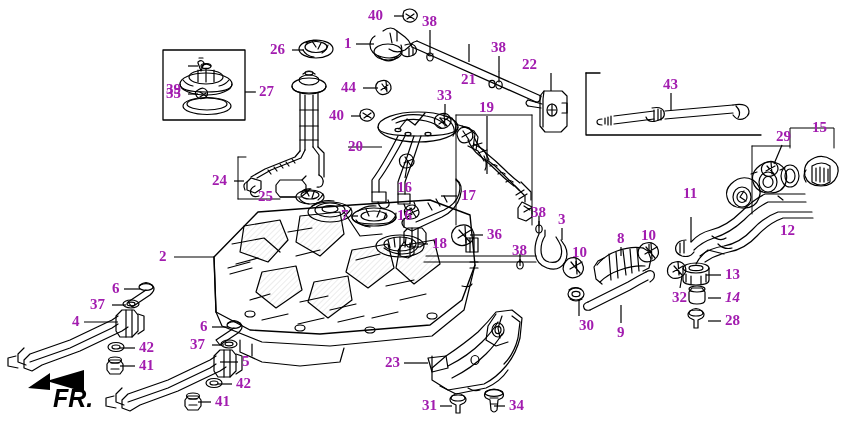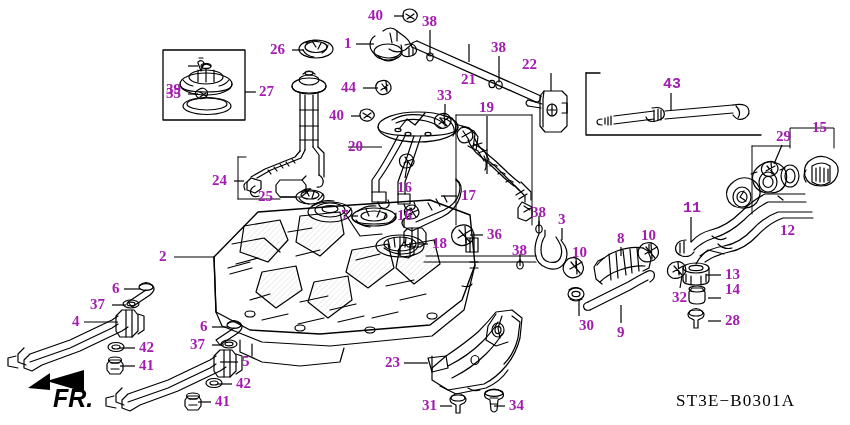--- a/index.html
+++ b/index.html
@@ -598,62 +598,61 @@
       <div class="callout" style="left: 422px; top: 14px;">38</div>
       <div class="callout" style="left: 344px; top: 36px;">1</div>
       <div class="callout" style="left: 461px; top: 28px; margin-top: 44px;">21</div>
       <div class="callout" style="left: 491px; top: 40px;">38</div>
       <div class="callout" style="left: 522px; top: 57px;">22</div>
       <div class="callout" style="left: 270px; top: 42px;">26</div>
       <div class="callout" style="left: 166px; top: 58px; margin-top: 24px;">39</div>
       <div class="callout" style="left: 166px; top: 86px;">35</div>
       <div class="callout" style="left: 259px; top: 84px;">27</div>
       <div class="callout" style="left: 341px; top: 80px;">44</div>
-      <div class="callout" style="left: 663px; top: 77px; font-family: Liberation Mono, monospace;">43</div>
+      <div class="callout" style="left: 663px; top: 77px;">43</div>
       <div class="callout" style="left: 437px; top: 88px;">33</div>
       <div class="callout" style="left: 479px; top: 100px;">19</div>
       <div class="callout" style="left: 329px; top: 108px;">40</div>
       <div class="callout" style="left: 776px; top: 129px;">29</div>
       <div class="callout" style="left: 812px; top: 120px;">15</div>
       <div class="callout" style="left: 328px; top: 139px; margin-left: 20px;">20</div>
       <div class="callout" style="left: 212px; top: 173px;">24</div>
       <div class="callout" style="left: 397px; top: 180px;">16</div>
       <div class="callout" style="left: 461px; top: 188px;">17</div>
-      <div class="callout" style="left: 683px; top: 201px; font-family: Liberation Mono, monospace;">11</div>
+      <div class="callout" style="left: 683px; top: 186px;">11</div>
       <div class="callout" style="left: 780px; top: 223px;">12</div>
       <div class="callout" style="left: 258px; top: 189px;">25</div>
       <div class="callout" style="left: 341px; top: 208px;">7</div>
       <div class="callout" style="left: 397px; top: 208px;">16</div>
       <div class="callout" style="left: 531px; top: 205px;">38</div>
       <div class="callout" style="left: 558px; top: 212px;">3</div>
       <div class="callout" style="left: 487px; top: 227px;">36</div>
       <div class="callout" style="left: 432px; top: 236px;">18</div>
       <div class="callout" style="left: 617px; top: 231px;">8</div>
       <div class="callout" style="left: 641px; top: 228px;">10</div>
       <div class="callout" style="left: 572px; top: 245px;">10</div>
       <div class="callout" style="left: 512px; top: 243px;">38</div>
       <div class="callout" style="left: 159px; top: 249px;">2</div>
       <div class="callout" style="left: 725px; top: 267px;">13</div>
       <div class="callout" style="left: 672px; top: 290px;">32</div>
-      <div class="callout" style="left: 725px; top: 282px;">14</div>
+      <div class="callout" style="left: 725px; top: 290px; font-style: italic;">14</div>
       <div class="callout" style="left: 112px; top: 281px;">6</div>
       <div class="callout" style="left: 90px; top: 297px;">37</div>
       <div class="callout" style="left: 72px; top: 314px;">4</div>
       <div class="callout" style="left: 571px; top: 318px; margin-left: 8px;">30</div>
       <div class="callout" style="left: 617px; top: 325px;">9</div>
       <div class="callout" style="left: 725px; top: 313px;">28</div>
       <div class="callout" style="left: 200px; top: 319px;">6</div>
       <div class="callout" style="left: 139px; top: 340px;">42</div>
       <div class="callout" style="left: 190px; top: 337px;">37</div>
       <div class="callout" style="left: 385px; top: 355px;">23</div>
       <div class="callout" style="left: 139px; top: 358px;">41</div>
       <div class="callout" style="left: 242px; top: 354px;">5</div>
       <div class="callout" style="left: 236px; top: 376px;">42</div>
       <div class="callout" style="left: 215px; top: 394px;">41</div>
       <div class="callout" style="left: 422px; top: 398px;">31</div>
       <div class="callout" style="left: 509px; top: 398px;">34</div>
     </div>
 
   <div id="fr-label">FR.</div>
 
-  <div id="part-code">ST3E−B0301A</div>
 
 </div>
 
 </body></html>

